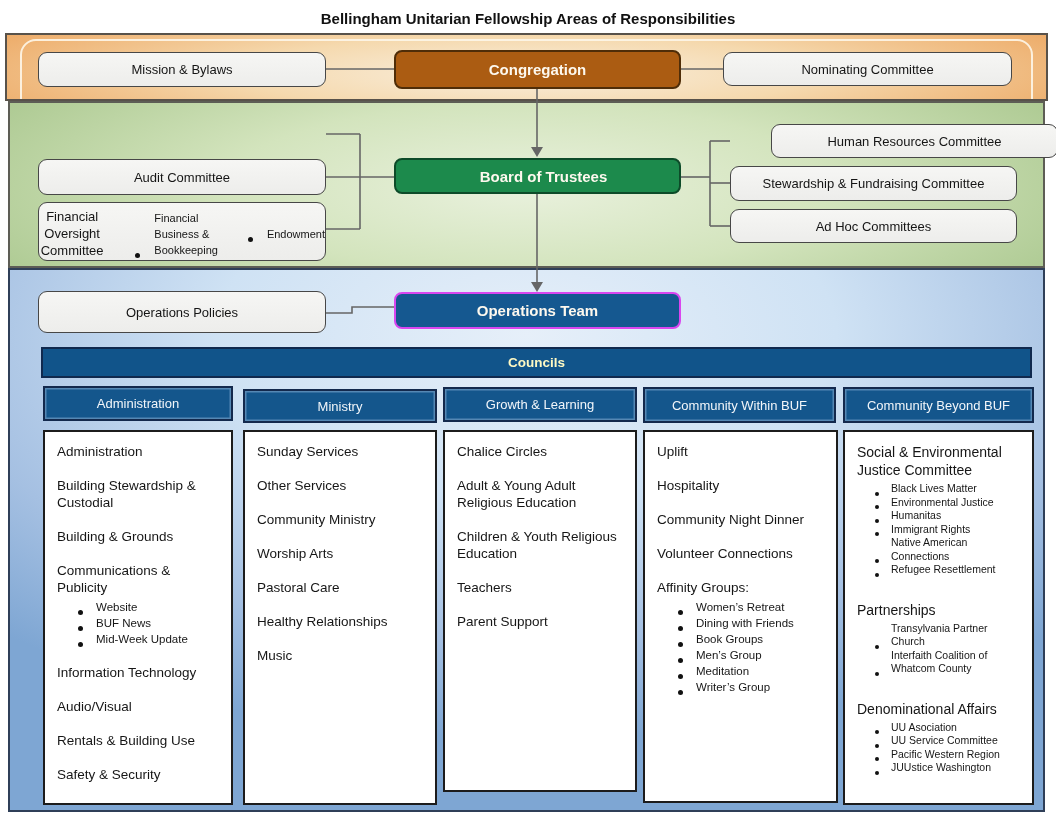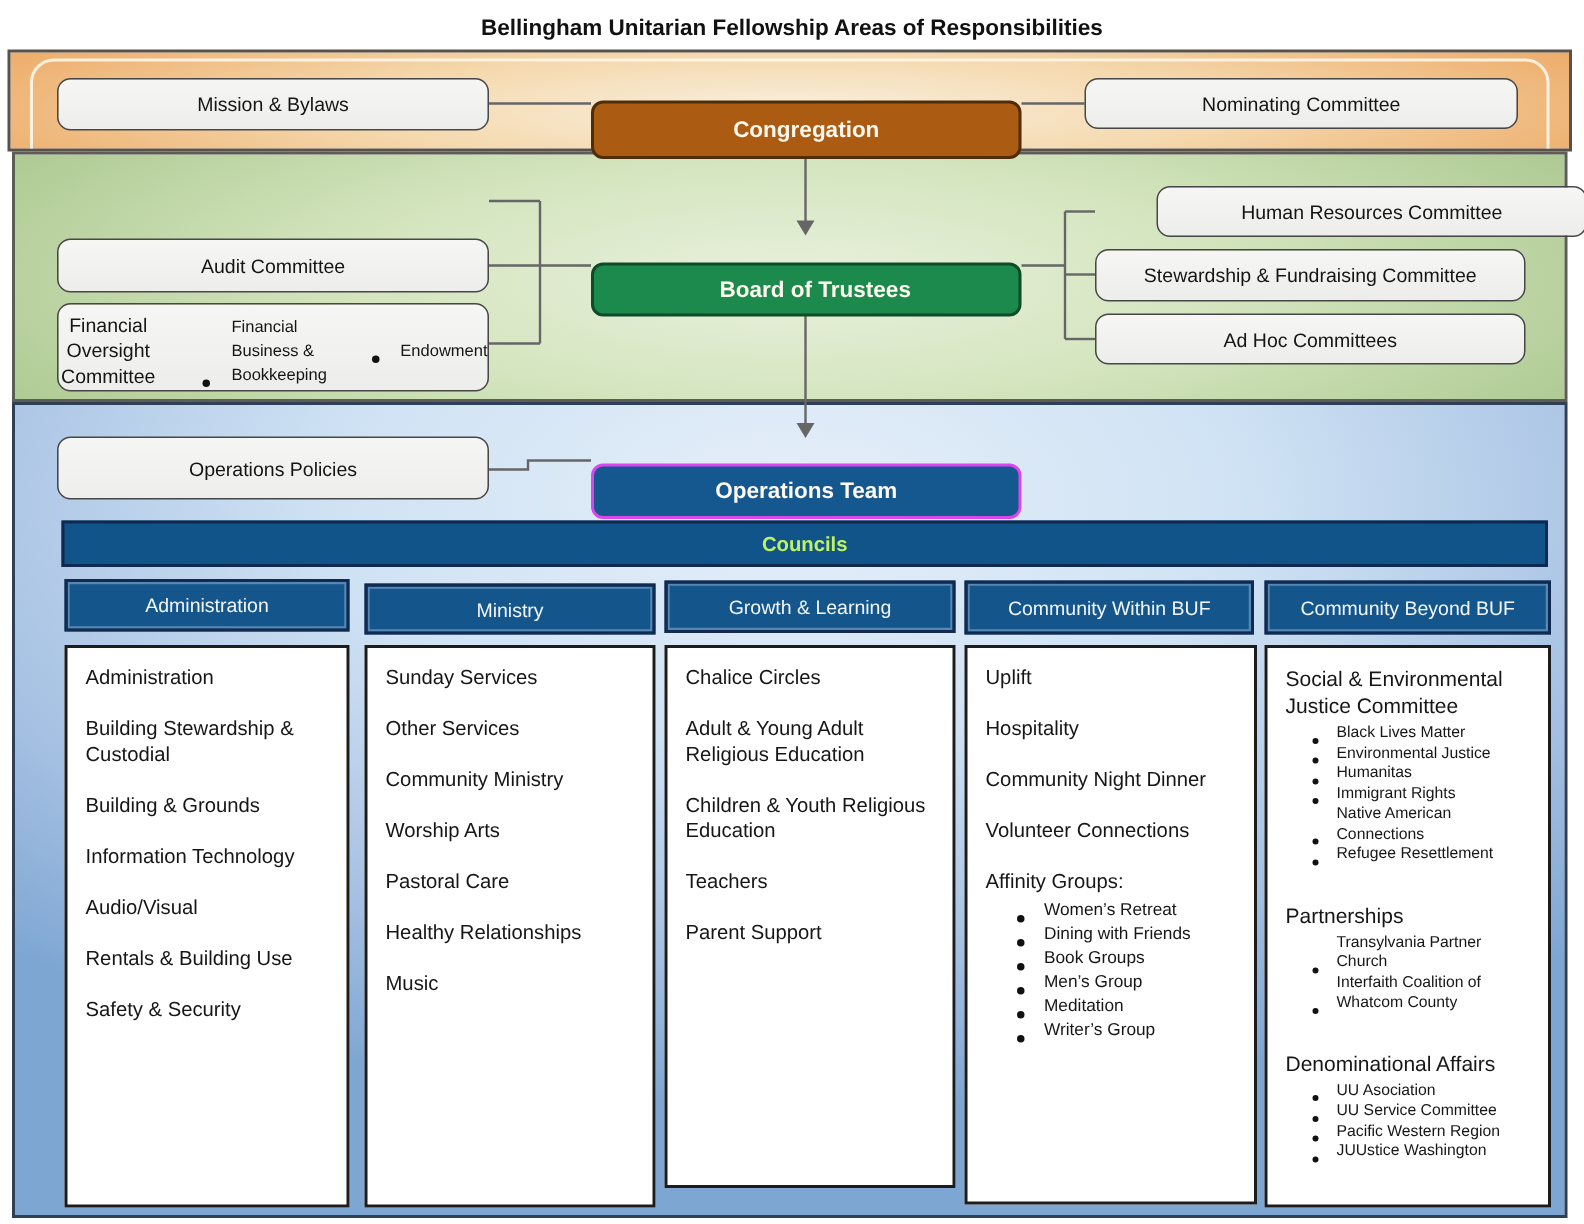--- a/index.html
+++ b/index.html
@@ -18,27 +18,27 @@
   .band-blue{left:8px;top:268px;width:1037px;height:544px;border:2px solid #2f3f58;
     background:radial-gradient(ellipse 75% 75% at 50% 12%, #e6eff9 0%, #cfe2f4 40%, #a5c0e2 75%, #7ea6d3 100%);}
   .wires{position:absolute;left:0;top:0;width:1056px;height:816px;z-index:2;pointer-events:none;}
   .lightbox{position:absolute;box-sizing:border-box;z-index:3;
     background:linear-gradient(180deg,#f6f6f4 0%,#ededeb 100%);
     border:1.5px solid #474747;border-radius:9px;
     display:flex;align-items:center;justify-content:center;text-align:center;
     font-size:13px;color:#151515;}
   .pill{position:absolute;box-sizing:border-box;z-index:3;border-radius:8px;
     display:flex;align-items:center;justify-content:center;
-    color:#fdf8ee;font-weight:bold;font-size:15px;margin-top:17px;}
+    color:#fdf8ee;font-weight:bold;font-size:15px;}
   #congregation{left:394px;top:50px;width:287px;height:39px;background:var(--congregation,#ab5c12);border:2px solid #4f2d08;}
   #board{left:394px;top:158px;width:287px;height:36px;background:var(--board,#1c8a4c);border:2px solid #0d4b29;padding-left:12px;}
   #ops-team{left:394px;top:292px;width:287px;height:37px;background:var(--operations,#155890);border:2px solid #d946ef;}
   .councils-bar{position:absolute;left:41px;top:347px;width:991px;height:31px;box-sizing:border-box;z-index:3;
     background:var(--councils,#11548a);border:2px solid #10294e;
-    display:flex;align-items:center;justify-content:center;color:#bef264;font-weight:bold;font-size:13.5px;}
+    display:flex;align-items:center;justify-content:center;color:#fef9c3;font-weight:bold;font-size:13.5px;}
   .col-header{position:absolute;box-sizing:border-box;z-index:3;
     background:var(--header,#14568c);border:2px solid #13294d;
     box-shadow:inset 0 0 0 1.5px rgba(150,185,220,.5);
     display:flex;align-items:center;justify-content:center;color:#f2f6fa;font-size:13px;text-align:center;}
   .col-box{position:absolute;box-sizing:border-box;z-index:3;background:#fff;
     border:2px solid #1c1c1c;padding:11px 8px 0 12px;color:#161616;overflow:hidden;}
   .item{margin-bottom:17px;}
   .item-label{font-size:13.5px;line-height:17px;}
   .bullets{margin-top:3px;}
   .bullet-row{display:flex;align-items:flex-end;}
@@ -155,20 +155,37 @@
       <div class="item">
         <div class="item-label">Administration</div>
       </div>
       <div class="item">
         <div class="item-label">Building Stewardship &amp; Custodial</div>
       </div>
       <div class="item">
         <div class="item-label">Building &amp; Grounds</div>
       </div>
       <div class="item">
+        <div class="item-label">Communications &amp; Publicity</div>
+        <div class="bullets">
+          <div class="bullet-row">
+            <span class="dot"></span>
+            <span style="flex: 1 1 0%;">Website</span>
+          </div>
+          <div class="bullet-row">
+            <span class="dot"></span>
+            <span style="flex: 1 1 0%;">BUF News</span>
+          </div>
+          <div class="bullet-row">
+            <span class="dot"></span>
+            <span style="flex: 1 1 0%;">Mid-Week Update</span>
+          </div>
+        </div>
+      </div>
+      <div class="item">
         <div class="item-label">Information Technology</div>
       </div>
       <div class="item">
         <div class="item-label">Audio/Visual</div>
       </div>
       <div class="item">
         <div class="item-label">Rentals &amp; Building Use</div>
       </div>
       <div class="item">
         <div class="item-label">Safety &amp; Security</div>

